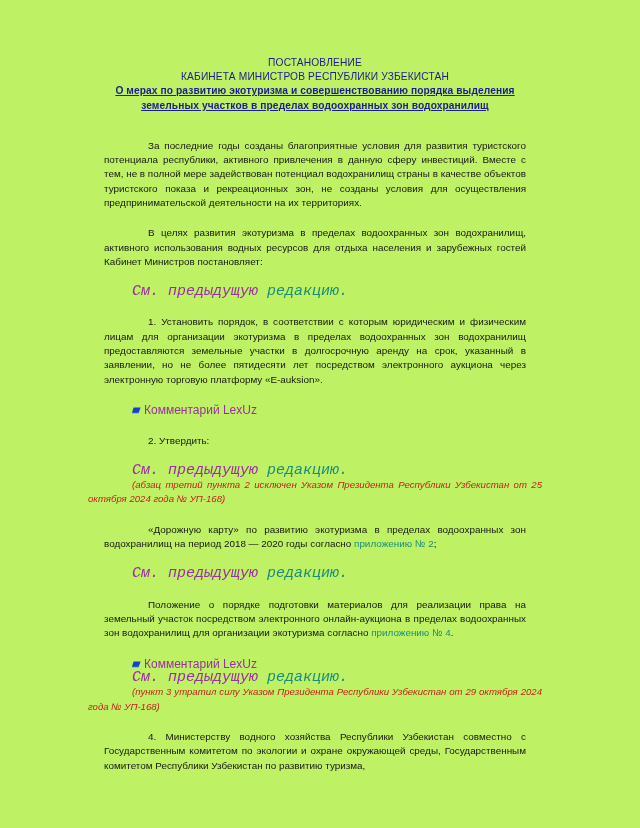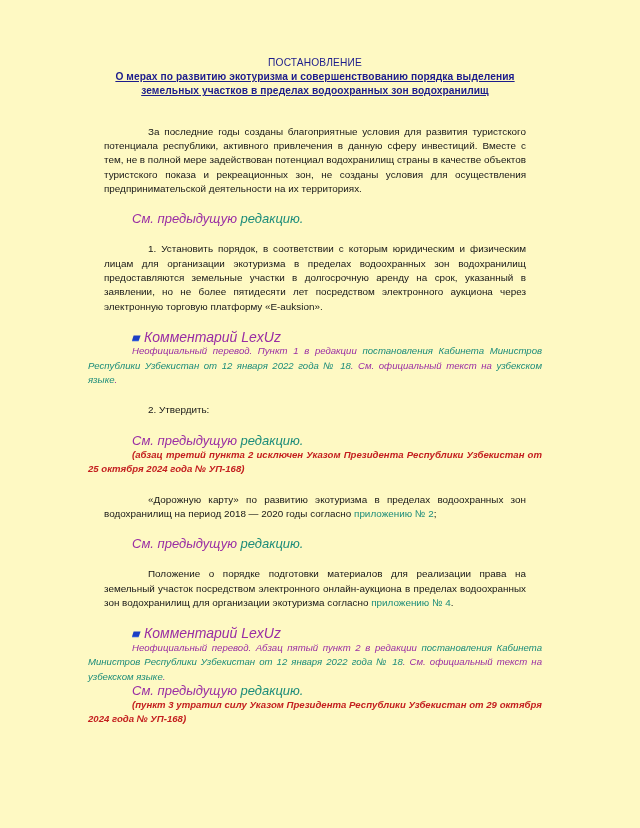--- a/index.html
+++ b/index.html
@@ -13,21 +13,21 @@
     height: 828px;
     overflow: hidden;
     font-family: "Liberation Sans", sans-serif;
     color: #000000;
   }
   .page {
     width: 640px;
     height: 828px;
     box-sizing: border-box;
     padding: 56px 98px 0 88px;
-    background: #fef9c3;
+    background: #bef264;
     position: relative;
   }
   .doc-title {
     text-align: center;
     color: #1c1c8c;
     font-size: 10.2px;
     line-height: 14.2px;
     letter-spacing: 0.15px;
     margin: 0;
   }
@@ -52,34 +52,34 @@
     font-size: 9.9px;
     line-height: 14.3px;
     text-indent: 44px;
     color: #161616;
     hyphens: none;
   }
 
   
   p.see-prev {
     margin: 0;
-    font-size: 13px;
+    font-size: 15px;
     line-height: 14.3px;
     font-style: italic;
     text-indent: 44px;
     color: #9a2ea4;
+    font-family: Liberation Mono, monospace;
   }
   p.see-prev .link-green { color: #1c8c7a; }
 
   
   p.lexuz-head {
     margin: 0;
-    font-size: 14px;
+    font-size: 12px;
     line-height: 14.6px;
-    font-style: italic;
     text-indent: 44px;
     color: #9a2ea4;
     white-space: nowrap;
   }
   .lexuz-icon {
     display: inline-block;
     width: 9px;
     height: 7px;
     margin-right: 3px;
     position: relative;
@@ -104,70 +104,70 @@
   
   p.repealed {
     margin: 0;
     text-align: justify;
     text-justify: inter-word;
     font-size: 9.6px;
     line-height: 14.3px;
     font-style: italic;
     text-indent: 44px;
     color: #c42020;
-    font-weight: bold;
   }
 
   .link-green { color: #1c8c7a; }
 </style>
 </head>
 <body>
 
 <div class="page">
 
   <div class="doc-title">
     <span class="line-reg">ПОСТАНОВЛЕНИЕ</span>
+    <span class="line-reg">КАБИНЕТА МИНИСТРОВ РЕСПУБЛИКИ УЗБЕКИСТАН</span>
     <span class="line-bold">О мерах по развитию экотуризма и совершенствованию порядка выделения</span>
     <span class="line-bold">земельных участков в пределах водоохранных зон водохранилищ</span>
   </div>
 
   <div class="title-gap"></div>
 
   <p class="body-par">За последние годы созданы благоприятные условия для развития туристского потенциала республики, активного привлечения в данную сферу инвестиций. Вместе с тем, не в полной мере задействован потенциал водохранилищ страны в качестве объектов туристского показа и рекреационных зон, не созданы условия для осуществления предпринимательской деятельности на их территориях.</p>
 
+  <p class="body-par">В целях развития экотуризма в пределах водоохранных зон водохранилищ, активного использования водных ресурсов для отдыха населения и зарубежных гостей Кабинет Министров постановляет:</p>
 
   <p class="see-prev"><span>См. предыдущую </span><span class="link-green">редакцию.</span></p>
 
   <p class="body-par">1. Установить порядок, в соответствии с которым юридическим и физическим лицам для организации экотуризма в пределах водоохранных зон водохранилищ предоставляются земельные участки в долгосрочную аренду на срок, указанный в заявлении, но не более пятидесяти лет посредством электронного аукциона через электронную торговую платформу «E-auksion».</p>
 
   <p class="lexuz-head"><span class="lexuz-icon"><svg width="9" height="7" viewBox="0 0 9 7" xmlns="http://www.w3.org/2000/svg">
           <path d="M1.6 0.4 L8.6 0.4 L7.0 4.9 L0.2 4.9 Z" fill="#1c3fc4"></path>
           <path d="M0.2 5.1 L7.0 5.1 L6.6 6.3 L0.0 6.3 Z" fill="#2b55d8"></path>
         </svg></span><span>Комментарий LexUz</span></p>
 
-  <p class="lexuz-body"><span>Неофициальный перевод. Пункт 1 в редакции </span><span class="link-green">постановления Кабинета Министров Республики Узбекистан от 12 января 2022 года № 18</span><span>. См. официальный текст на </span><span class="link-green">узбекском языке</span><span>.</span></p>
 
   <p class="body-par">2. Утвердить:</p>
 
 
   <p class="see-prev"><span>См. предыдущую </span><span class="link-green">редакцию.</span></p>
 
   <p class="repealed">(абзац третий пункта 2 исключен Указом Президента Республики Узбекистан от 25 октября 2024 года № УП-168)</p>
 
   <p class="body-par"><span>«Дорожную карту» по развитию экотуризма в пределах водоохранных зон водохранилищ на период 2018 — 2020 годы согласно </span><span class="link-green">приложению № 2</span><span>;</span></p>
 
   <p class="see-prev"><span>См. предыдущую </span><span class="link-green">редакцию.</span></p>
 
   <p class="body-par"><span>Положение о порядке подготовки материалов для реализации права на земельный участок посредством электронного онлайн-аукциона в пределах водоохранных зон водохранилищ для организации экотуризма согласно </span><span class="link-green">приложению № 4</span><span>.</span></p>
 
   <p class="lexuz-head"><span class="lexuz-icon"><svg width="9" height="7" viewBox="0 0 9 7" xmlns="http://www.w3.org/2000/svg">
           <path d="M1.6 0.4 L8.6 0.4 L7.0 4.9 L0.2 4.9 Z" fill="#1c3fc4"></path>
           <path d="M0.2 5.1 L7.0 5.1 L6.6 6.3 L0.0 6.3 Z" fill="#2b55d8"></path>
         </svg></span><span>Комментарий LexUz</span></p>
 
-  <p class="lexuz-body"><span>Неофициальный перевод. Абзац пятый пункт 2 в редакции </span><span class="link-green">постановления Кабинета Министров Республики Узбекистан от 12 января 2022 года № 18</span><span>. См. официальный текст на </span><span class="link-green">узбекском языке</span><span>.</span></p>
 
   <p class="see-prev"><span>См. предыдущую </span><span class="link-green">редакцию.</span></p>
 
   <p class="repealed">(пункт 3 утратил силу Указом Президента Республики Узбекистан от 29 октября 2024 года № УП-168)</p>
 
+  <p class="body-par">4. Министерству водного хозяйства Республики Узбекистан совместно с Государственным комитетом по экологии и охране окружающей среды, Государственным комитетом Республики Узбекистан по развитию туризма,</p>
 
 </div>
 
 </body></html>

